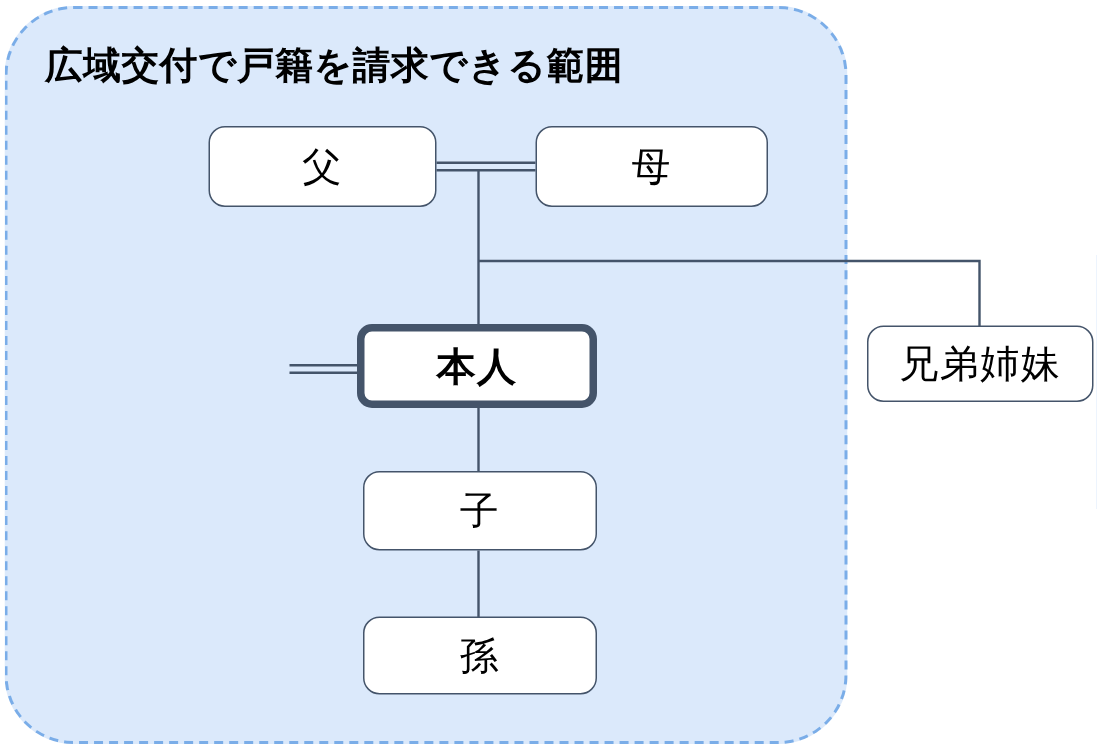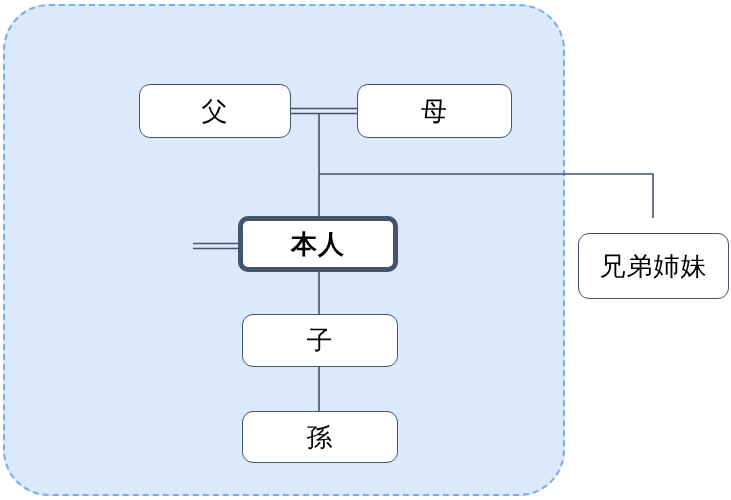--- a/index.html
+++ b/index.html
@@ -64,21 +64,21 @@
   }
   .node-father     { left: 139px; top: 84px;  width: 152px; height: 54px; }
   .node-mother     { left: 357px; top: 84px;  width: 155px; height: 54px; }
   .node-spouse     { left: 40px;  top: 215px; width: 153px; height: 53px; }
   .node-self {
     left: 238px; top: 216px; width: 160px; height: 56px;
     border: 5px solid var(--node-border);
     border-radius: 10px;
     font-weight: bold;
   }
-  .node-siblings   { left: 578px; top: 217px; width: 151px; height: 66px; margin-top: 16px; }
+  .node-siblings   { left: 578px; top: 217px; width: 151px; height: 51px; }
   .node-child      { left: 242px; top: 314px; width: 156px; height: 53px; }
   .node-grandchild { left: 242px; top: 411px; width: 156px; height: 52px; }
 </style>
 </head>
 <body>
 
 <div class="stage">
 
   <div class="scope-region"></div>
 
@@ -92,20 +92,21 @@
     <polyline points="319,174 653,174 653,218"></polyline>
 
     <line x1="193" y1="243.5" x2="240" y2="243.5"></line>
     <line x1="193" y1="248.5" x2="240" y2="248.5"></line>
 
     <line x1="319" y1="272" x2="319" y2="315"></line>
 
     <line x1="319" y1="367" x2="319" y2="412"></line>
   </svg>
 
+  <div class="diagram-title">広域交付で戸籍を請求できる範囲</div>
 
   <div class="node node-father">
     <span>父</span>
   </div>
 
   <div class="node node-mother">
     <span>母</span>
   </div>
 
 

